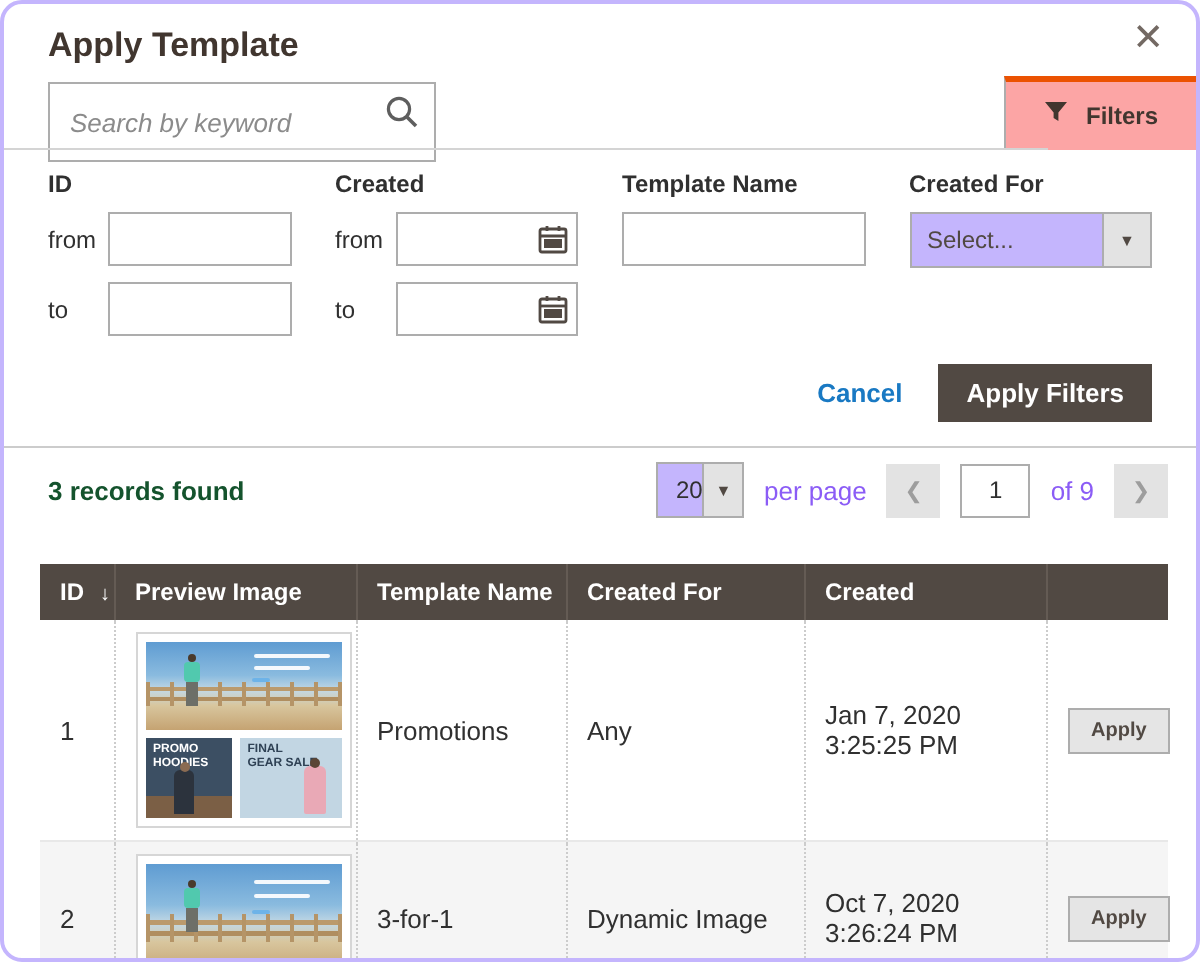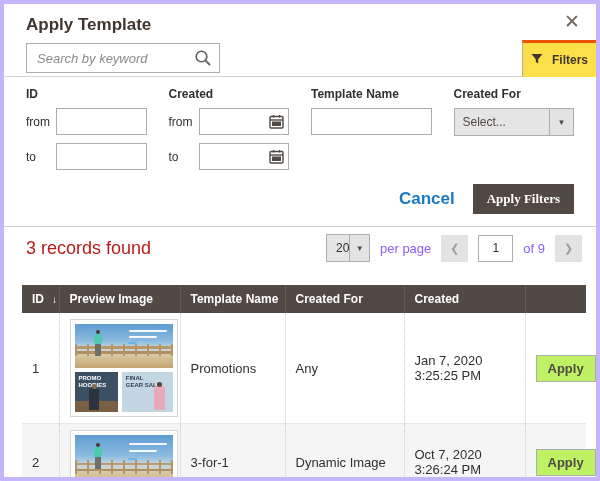--- a/index.html
+++ b/index.html
@@ -1,85 +1,85 @@
 <!DOCTYPE html>
 <html><head>
 <meta charset="utf-8">
 <style>
   * { margin:0; padding:0; box-sizing:border-box; }
   html,body { background:#fff; }
   body { font-family:"Liberation Sans","DejaVu Sans",sans-serif; color:#333; }
 
   .modal {
     position:relative; width:600px; height:481px; overflow:hidden;
-    background:#fff; border:4px solid #c4b5fd; border-radius:1px;
+    background:#fff; border:2px solid #c4b5fd; border-radius:11px;
   }
 
   
   .modal-header { padding:11px 22px 0 22px; height:34px; position:relative; }
   .modal-title { font-size:17px; font-weight:600; color:#41362f; }
   .close-btn {
     position:absolute; top:8px; right:16px; background:none; border:none;
     font-size:19px; color:#736963; cursor:pointer; line-height:1; font-weight:400;
   }
 
   
   .search-row { position:relative; height:37px; margin-top:2px; }
   .search-line { position:absolute; left:0; right:74px; bottom:0; height:1px; background:#d4d4d4; }
-  .search-box { position:absolute; left:22px; top:3px; width:194px; height:30px; }
+  .search-box { position:absolute; left:22px; top:3px; width:194px; height:40px; }
   .search-box input {
     width:100%; height:100%; border:1px solid #adadad; padding:0 32px 0 10px;
     font-size:13px; font-family:inherit; color:#303030;
   }
   .search-box input::placeholder { font-style:italic; color:#8b8b8b; }
   .search-icon { position:absolute; right:8px; top:6px; width:18px; height:18px; cursor:pointer; }
   .filters-tab {
-    position:absolute; right:0; top:0; width:74px; height:37px;
-    background:#fde047; border-top:3px solid #eb5202; border-left:1px solid #adadad;
+    position:absolute; right:0; top:0; width:96px; height:37px;
+    background:#fca5a5; border-top:3px solid #eb5202; border-left:1px solid #adadad;
     display:flex; align-items:center; justify-content:center; gap:9px; cursor:pointer;
   }
   .filters-tab-label { font-size:12px; font-weight:700; color:#41362f; }
 
   
   .filter-panel { display:flex; padding:10px 22px 2px 22px; gap:22px; }
   .fcol { width:123px; }
   .fcol.wide { width:123px; }
   .flabel { font-size:12px; font-weight:700; color:#303030; margin-bottom:7px; }
   .frow { display:flex; align-items:center; margin-bottom:8px; }
   .fsub { width:30px; font-size:12px; color:#303030; flex:0 0 30px; }
   .fld { position:relative; flex:1; }
   .fld input, .plain-input {
     width:100%; height:27px; border:1px solid #adadad; font-size:12px;
     padding:0 6px; font-family:inherit; color:#303030;
   }
   .fld input.with-icon { padding-right:26px; }
   .cal-icon { position:absolute; right:5px; top:6px; width:15px; height:15px; cursor:pointer; }
   .select-box {
-    display:flex; height:28px; border:1px solid #adadad; cursor:pointer; background:#e5e5e5;
+    display:flex; height:28px; border:1px solid #adadad; cursor:pointer; background:#c4b5fd;
     align-items:center; justify-content:space-between; overflow:hidden;
   }
   .select-box .sel-text { font-size:12px; color:#514943; padding-left:8px; }
   .arrow-cell {
     width:24px; height:100%; background:#e3e3e3; border-left:1px solid #adadad;
     display:flex; align-items:center; justify-content:center; font-size:8px; color:#514943;
   }
 
   
   .filter-actions { display:flex; justify-content:flex-end; align-items:center; padding:4px 22px 10px 22px; gap:18px; }
-  .cancel-link { font-size:17px; font-weight:600; color:#1979c3; text-decoration:none; cursor:pointer; }
+  .cancel-link { font-size:13px; font-weight:600; color:#1979c3; text-decoration:none; cursor:pointer; }
   .primary-btn {
     background:#514943; color:#fff; border:1px solid #514943; font-size:13px; font-weight:600;
-    padding:6px 13px; cursor:pointer; font-family:Liberation Serif, serif;
+    padding:6px 13px; cursor:pointer; font-family:Liberation Sans, sans-serif;
   }
 
   .divider { border-top:1px solid #cccccc; margin:2px 0 0 0; }
 
   
   .toolbar { display:flex; align-items:center; justify-content:space-between; padding:0 14px 0 22px; height:42px; }
-  .records-text { font-size:18px; color:#b91c1c; }
+  .records-text { font-size:13px; color:#14532d;font-weight:bold; }
   .pager { display:flex; align-items:center; gap:10px; }
   .size-select { width:44px; height:28px; }
   .size-select .sel-text { padding-left:9px; color:#303030; font-size:12px; }
   .pager-label { font-size:13px; color:#8b5cf6; }
   .pg-btn {
     width:27px; height:27px; background:#e3e3e3; border:1px solid #e3e3e3; color:#9d9d9d;
     font-size:11px; cursor:default; display:flex; align-items:center; justify-content:center;
   }
   .pg-input { width:35px; height:27px; border:1px solid #adadad; text-align:center; font-size:12px; color:#303030; font-family:inherit; }
 
@@ -92,22 +92,22 @@
   }
   table.grid th:first-child { border-left:none; }
   .sort-arrow { font-size:10px; margin-left:8px; font-weight:400; }
   table.grid td {
     font-size:13px; color:#303030; padding:6px 4px 6px 10px; vertical-align:middle;
     border-left:1px dotted #cccccc; border-bottom:1px solid #e8e8e8;
   }
   table.grid td:first-child { border-left:none; }
   tr.row-alt td { background:#f5f5f5; }
   .apply-btn {
-    background:#bef264; border:1px solid #adadad; color:#514943; font-weight:700;
-    font-size:13px; padding:5px 11px; cursor:pointer; font-family:inherit;
+    background:#e5e5e5; border:1px solid #adadad; color:#514943; font-weight:700;
+    font-size:10px; padding:5px 11px; cursor:pointer; font-family:inherit;
   }
 
   
   .pv-card { background:#fff; border:1px solid #d6d6d6; padding:4px; width:108px; }
   .banner { position:relative; overflow:hidden; width:100%; height:44px;
     background:linear-gradient(180deg,#5f9cd2 0%,#8abbdf 38%,#c3d8e4 55%,#d8c69e 72%,#c5a372 100%); }
   .banner.tall { height:54px; }
   .fence { position:absolute; left:0; right:0; top:46%; height:26%;
     background:repeating-linear-gradient(90deg,#b59467 0 2px,transparent 2px 12px),
                linear-gradient(180deg,transparent 0 20%,#bb9a6c 20% 38%,transparent 38% 62%,#b08e60 62% 80%,transparent 80% 100%); }

